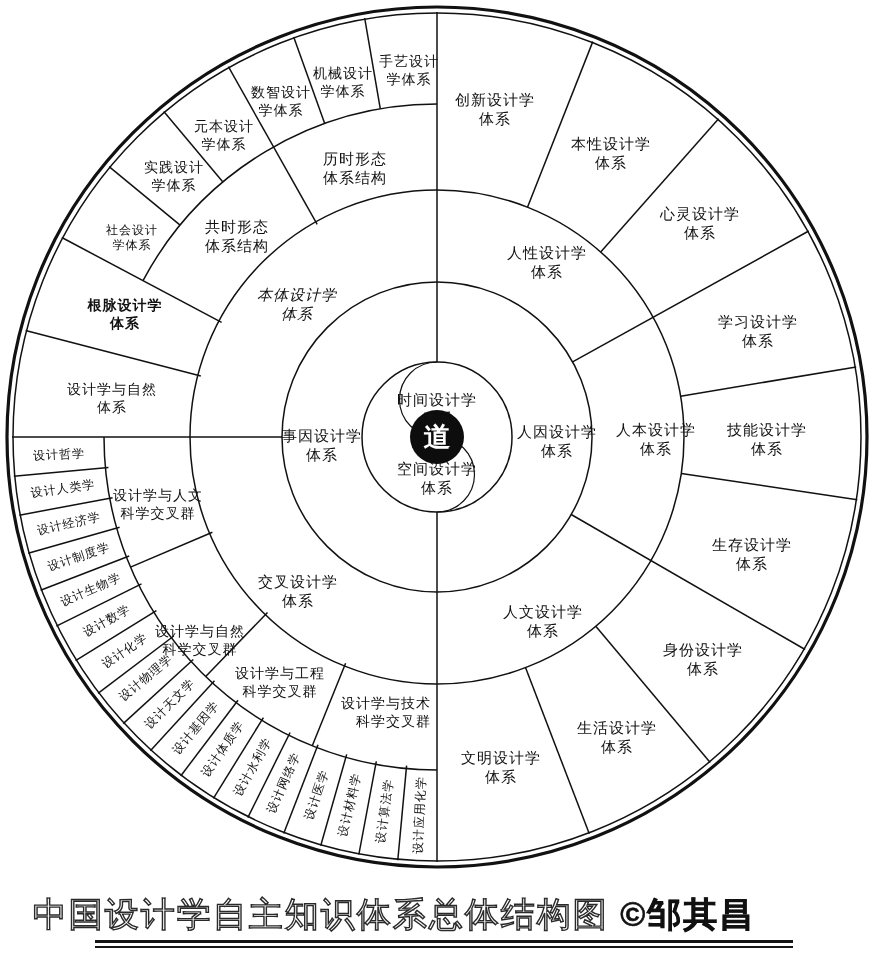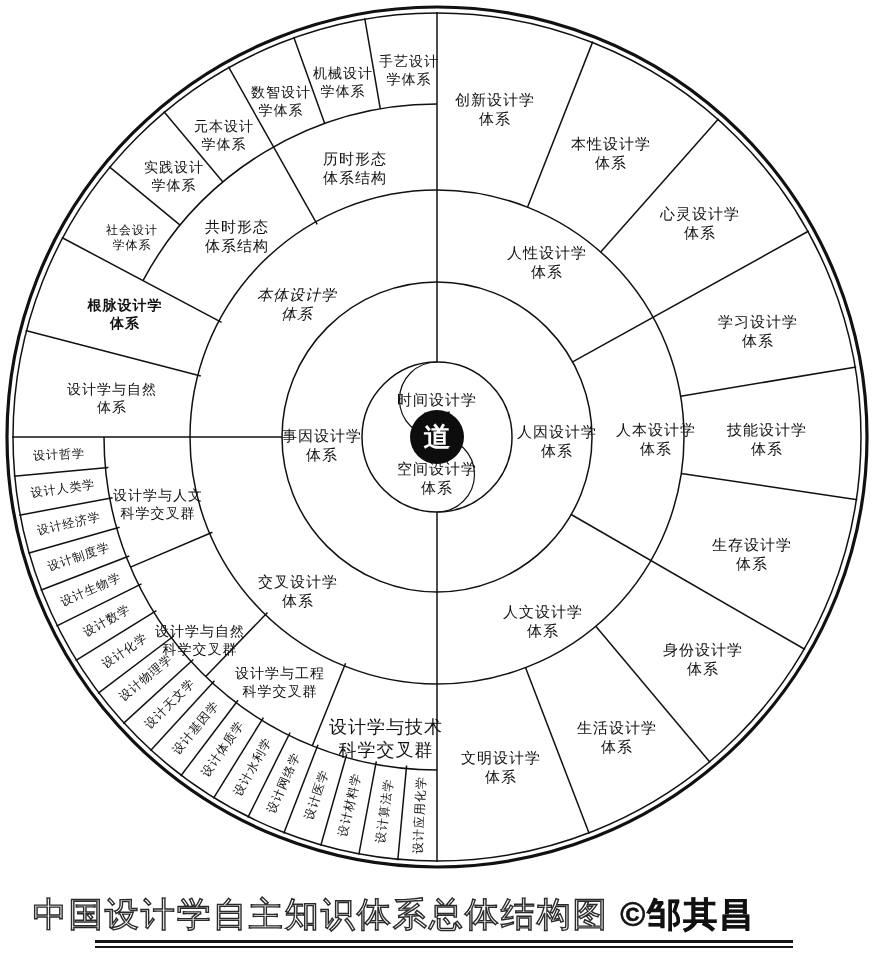--- a/index.html
+++ b/index.html
@@ -135,21 +135,21 @@
         <div>科学交叉群</div>
       </div>
       <div class="lbl" style="left: 200px; top: 604px; font-size: 14px; transform: translate(-50%, -50%) rotate(0deg); margin-top: 36px;">
         <div>设计学与自然</div>
         <div>科学交叉群</div>
       </div>
       <div class="lbl" style="left: 280px; top: 682px; font-size: 14px; transform: translate(-50%, -50%) rotate(0deg);">
         <div>设计学与工程</div>
         <div>科学交叉群</div>
       </div>
-      <div class="lbl" style="left: 386px; top: 738px; font-size: 18px; transform: translate(-50%, -50%) rotate(0deg);">
+      <div class="lbl" style="left: 386px; top: 712px; font-size: 14px; transform: translate(-50%, -50%) rotate(0deg); text-align: right;">
         <div>设计学与技术</div>
         <div>科学交叉群</div>
       </div>
       <div class="lbl" style="left: 409px; top: 70px; font-size: 14px; transform: translate(-50%, -50%) rotate(0deg);">
         <div>手艺设计</div>
         <div>学体系</div>
       </div>
       <div class="lbl" style="left: 343px; top: 82px; font-size: 14px; transform: translate(-50%, -50%) rotate(0deg);">
         <div>机械设计</div>
         <div>学体系</div>

